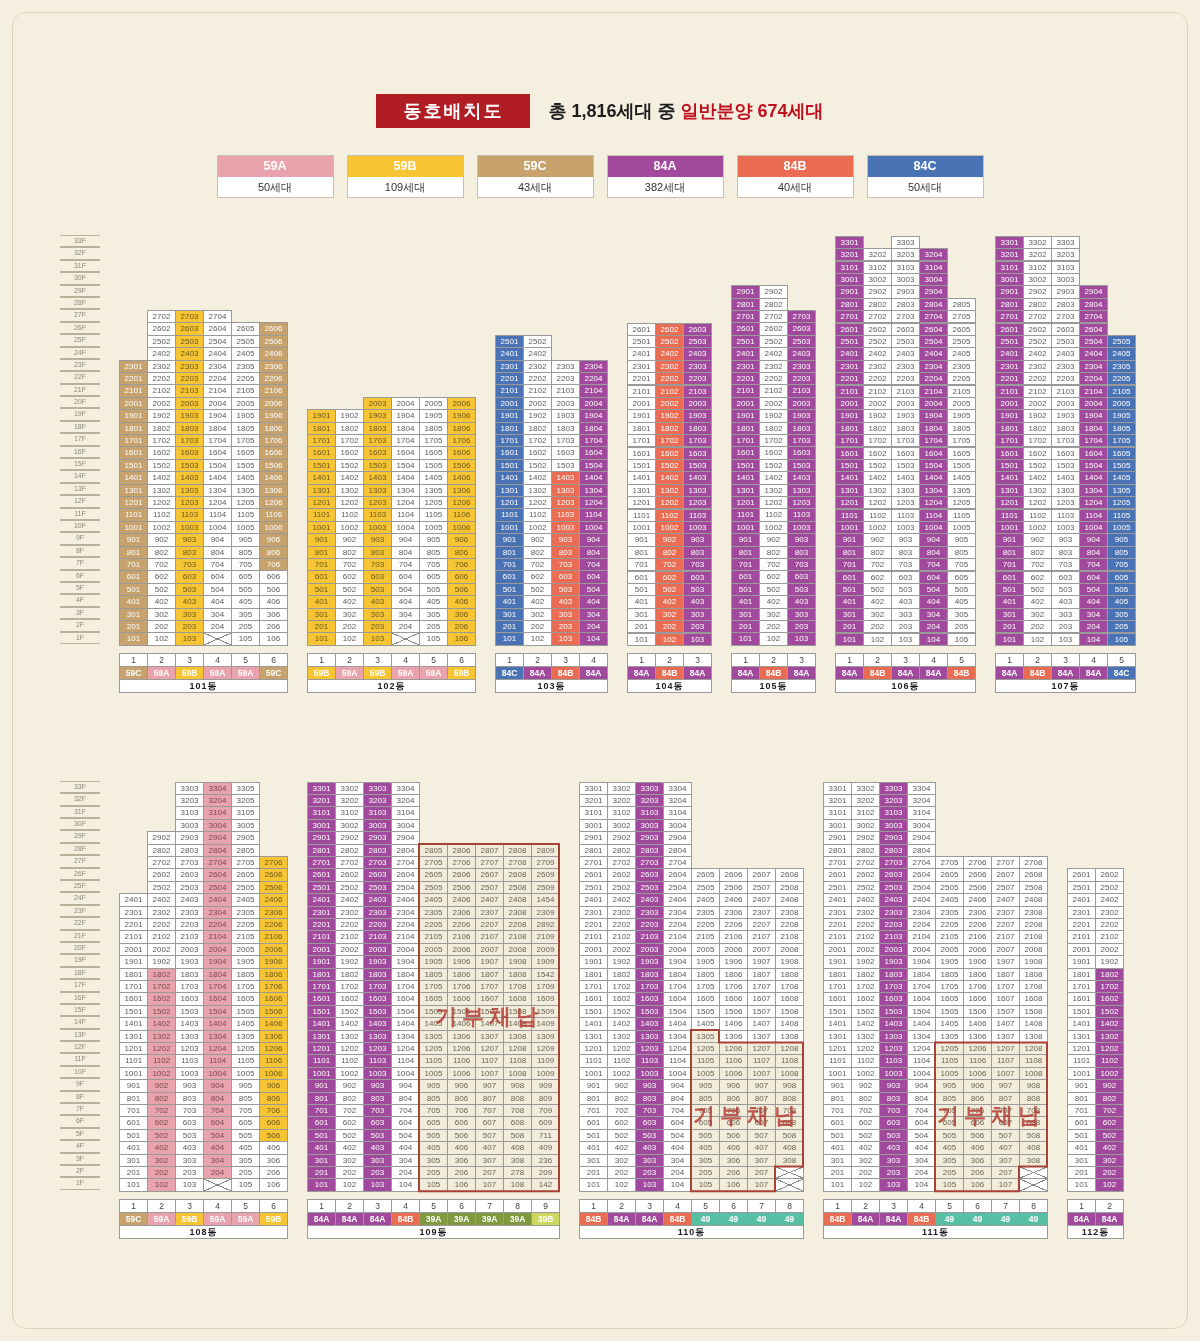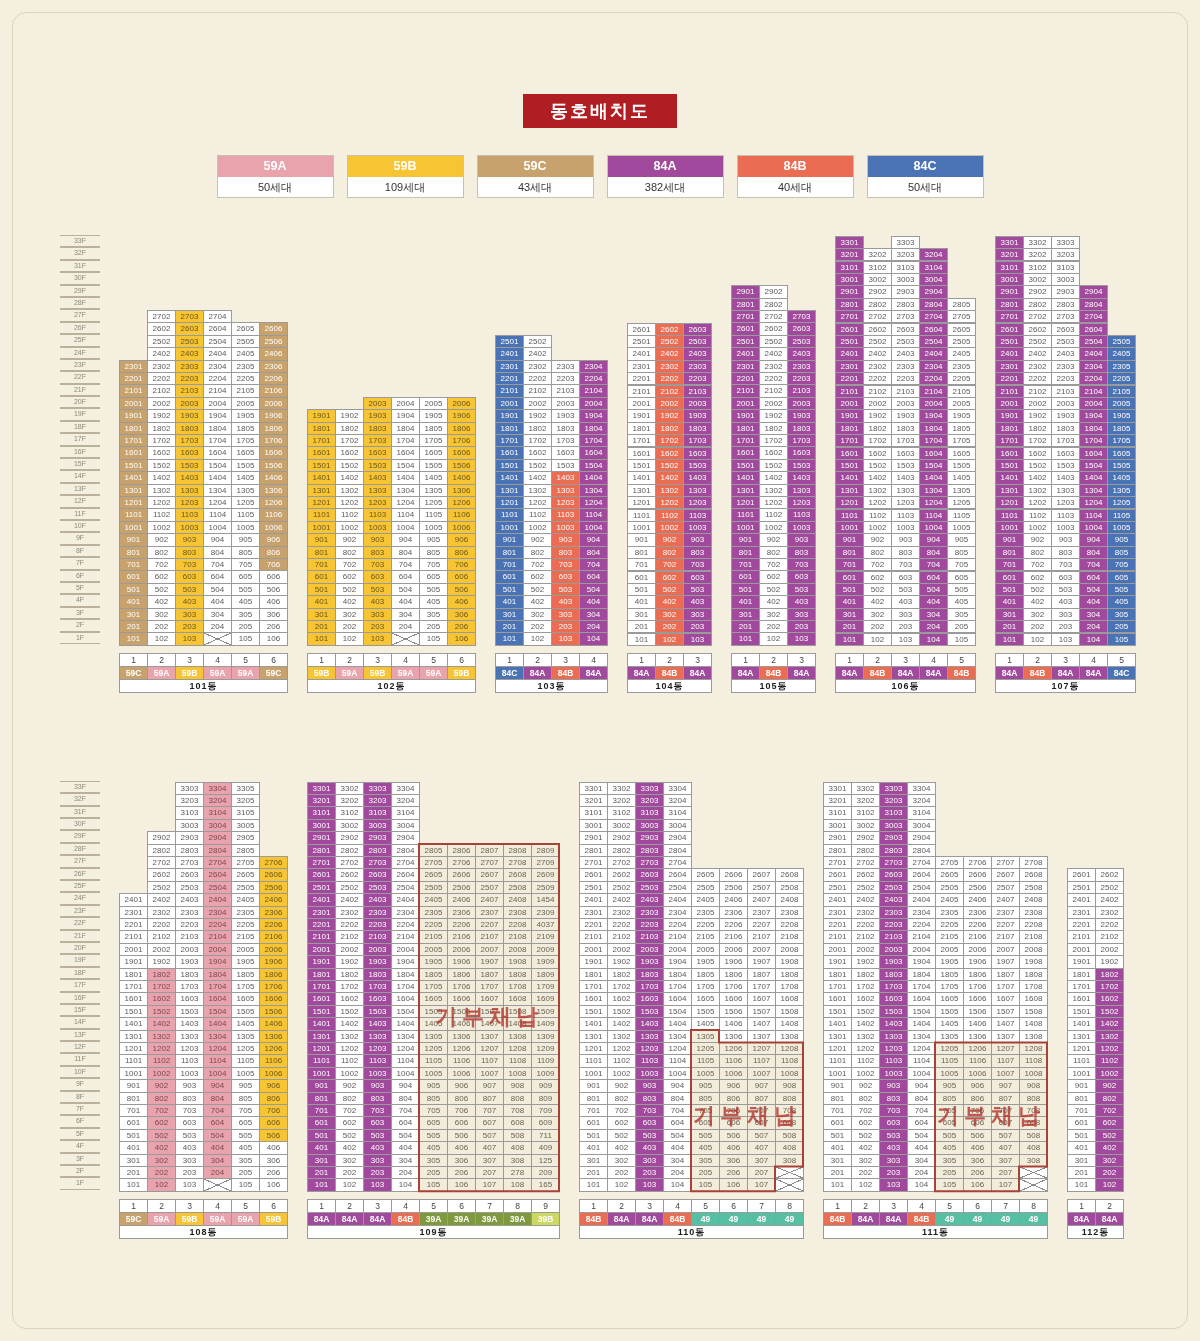--- a/index.html
+++ b/index.html
@@ -56,20 +56,23 @@
     color:rgba(178,56,48,0.82);font-weight:bold;font-size:22px;letter-spacing:5px;white-space:nowrap;
   }
 </style>
 </head>
 <body>
 
 <div class="frame"></div>
 
 <div class="header">
   <div class="badge">동호배치도</div>
+  <div class="summary">
+    <span>총 1,816세대 중 </span><span class="hl">일반분양 674세대</span>
+  </div>
 </div>
 
 <div class="legend">
     <div class="legend-item">
       <div class="legend-type" style="background: rgb(233, 163, 173);">59A</div>
       <div class="legend-count">50세대</div>
     </div>
     <div class="legend-item">
       <div class="legend-type" style="background: rgb(247, 196, 52);">59B</div>
       <div class="legend-count">109세대</div>
@@ -1607,42 +1610,42 @@
         <div class="cell donation" style="left: 196px; top: 173.6px;">1908</div>
         <div class="cell donation" style="left: 196px; top: 161.2px;">2008</div>
         <div class="cell donation" style="left: 196px; top: 148.8px;">2108</div>
         <div class="cell donation" style="left: 196px; top: 136.4px;">2208</div>
         <div class="cell donation" style="left: 196px; top: 124px;">2308</div>
         <div class="cell donation" style="left: 196px; top: 111.6px;">2408</div>
         <div class="cell donation" style="left: 196px; top: 99.2px;">2508</div>
         <div class="cell donation" style="left: 196px; top: 86.8px;">2608</div>
         <div class="cell donation" style="left: 196px; top: 74.4px;">2708</div>
         <div class="cell donation" style="left: 196px; top: 62px;">2808</div>
-        <div class="cell donation" style="left: 224px; top: 396.8px;">165</div>
+        <div class="cell donation" style="left: 224px; top: 396.8px;">142</div>
         <div class="cell donation" style="left: 224px; top: 384.4px;">209</div>
-        <div class="cell donation" style="left: 224px; top: 372px;">125</div>
+        <div class="cell donation" style="left: 224px; top: 372px;">236</div>
         <div class="cell donation" style="left: 224px; top: 359.6px;">409</div>
         <div class="cell donation" style="left: 224px; top: 347.2px;">711</div>
         <div class="cell donation" style="left: 224px; top: 334.8px;">609</div>
         <div class="cell donation" style="left: 224px; top: 322.4px;">709</div>
         <div class="cell donation" style="left: 224px; top: 310px;">809</div>
         <div class="cell donation" style="left: 224px; top: 297.6px;">909</div>
         <div class="cell donation" style="left: 224px; top: 285.2px;">1009</div>
         <div class="cell donation" style="left: 224px; top: 272.8px;">1109</div>
         <div class="cell donation" style="left: 224px; top: 260.4px;">1209</div>
         <div class="cell donation" style="left: 224px; top: 248px;">1309</div>
         <div class="cell donation" style="left: 224px; top: 235.6px;">1409</div>
         <div class="cell donation" style="left: 224px; top: 223.2px;">1509</div>
         <div class="cell donation" style="left: 224px; top: 210.8px;">1609</div>
         <div class="cell donation" style="left: 224px; top: 198.4px;">1709</div>
-        <div class="cell donation" style="left: 224px; top: 186px;">1809</div>
+        <div class="cell donation" style="left: 224px; top: 186px;">1542</div>
         <div class="cell donation" style="left: 224px; top: 173.6px;">1909</div>
         <div class="cell donation" style="left: 224px; top: 161.2px;">2009</div>
         <div class="cell donation" style="left: 224px; top: 148.8px;">2109</div>
-        <div class="cell donation" style="left: 224px; top: 136.4px;">4037</div>
+        <div class="cell donation" style="left: 224px; top: 136.4px;">2892</div>
         <div class="cell donation" style="left: 224px; top: 124px;">2309</div>
         <div class="cell donation" style="left: 224px; top: 111.6px;">1454</div>
         <div class="cell donation" style="left: 224px; top: 99.2px;">2509</div>
         <div class="cell donation" style="left: 224px; top: 86.8px;">2609</div>
         <div class="cell donation" style="left: 224px; top: 74.4px;">2709</div>
         <div class="cell donation" style="left: 224px; top: 62px;">2809</div>
         <svg class="donation-svg" width="253" height="410.2">
           <polygon points="112,62 252,62 252,409.2 112,409.2" fill="none" stroke="#a84138" stroke-width="2"></polygon>
         </svg>
         <div class="donation-label" style="left: 182px; top: 235.6px;">기부채납</div>

